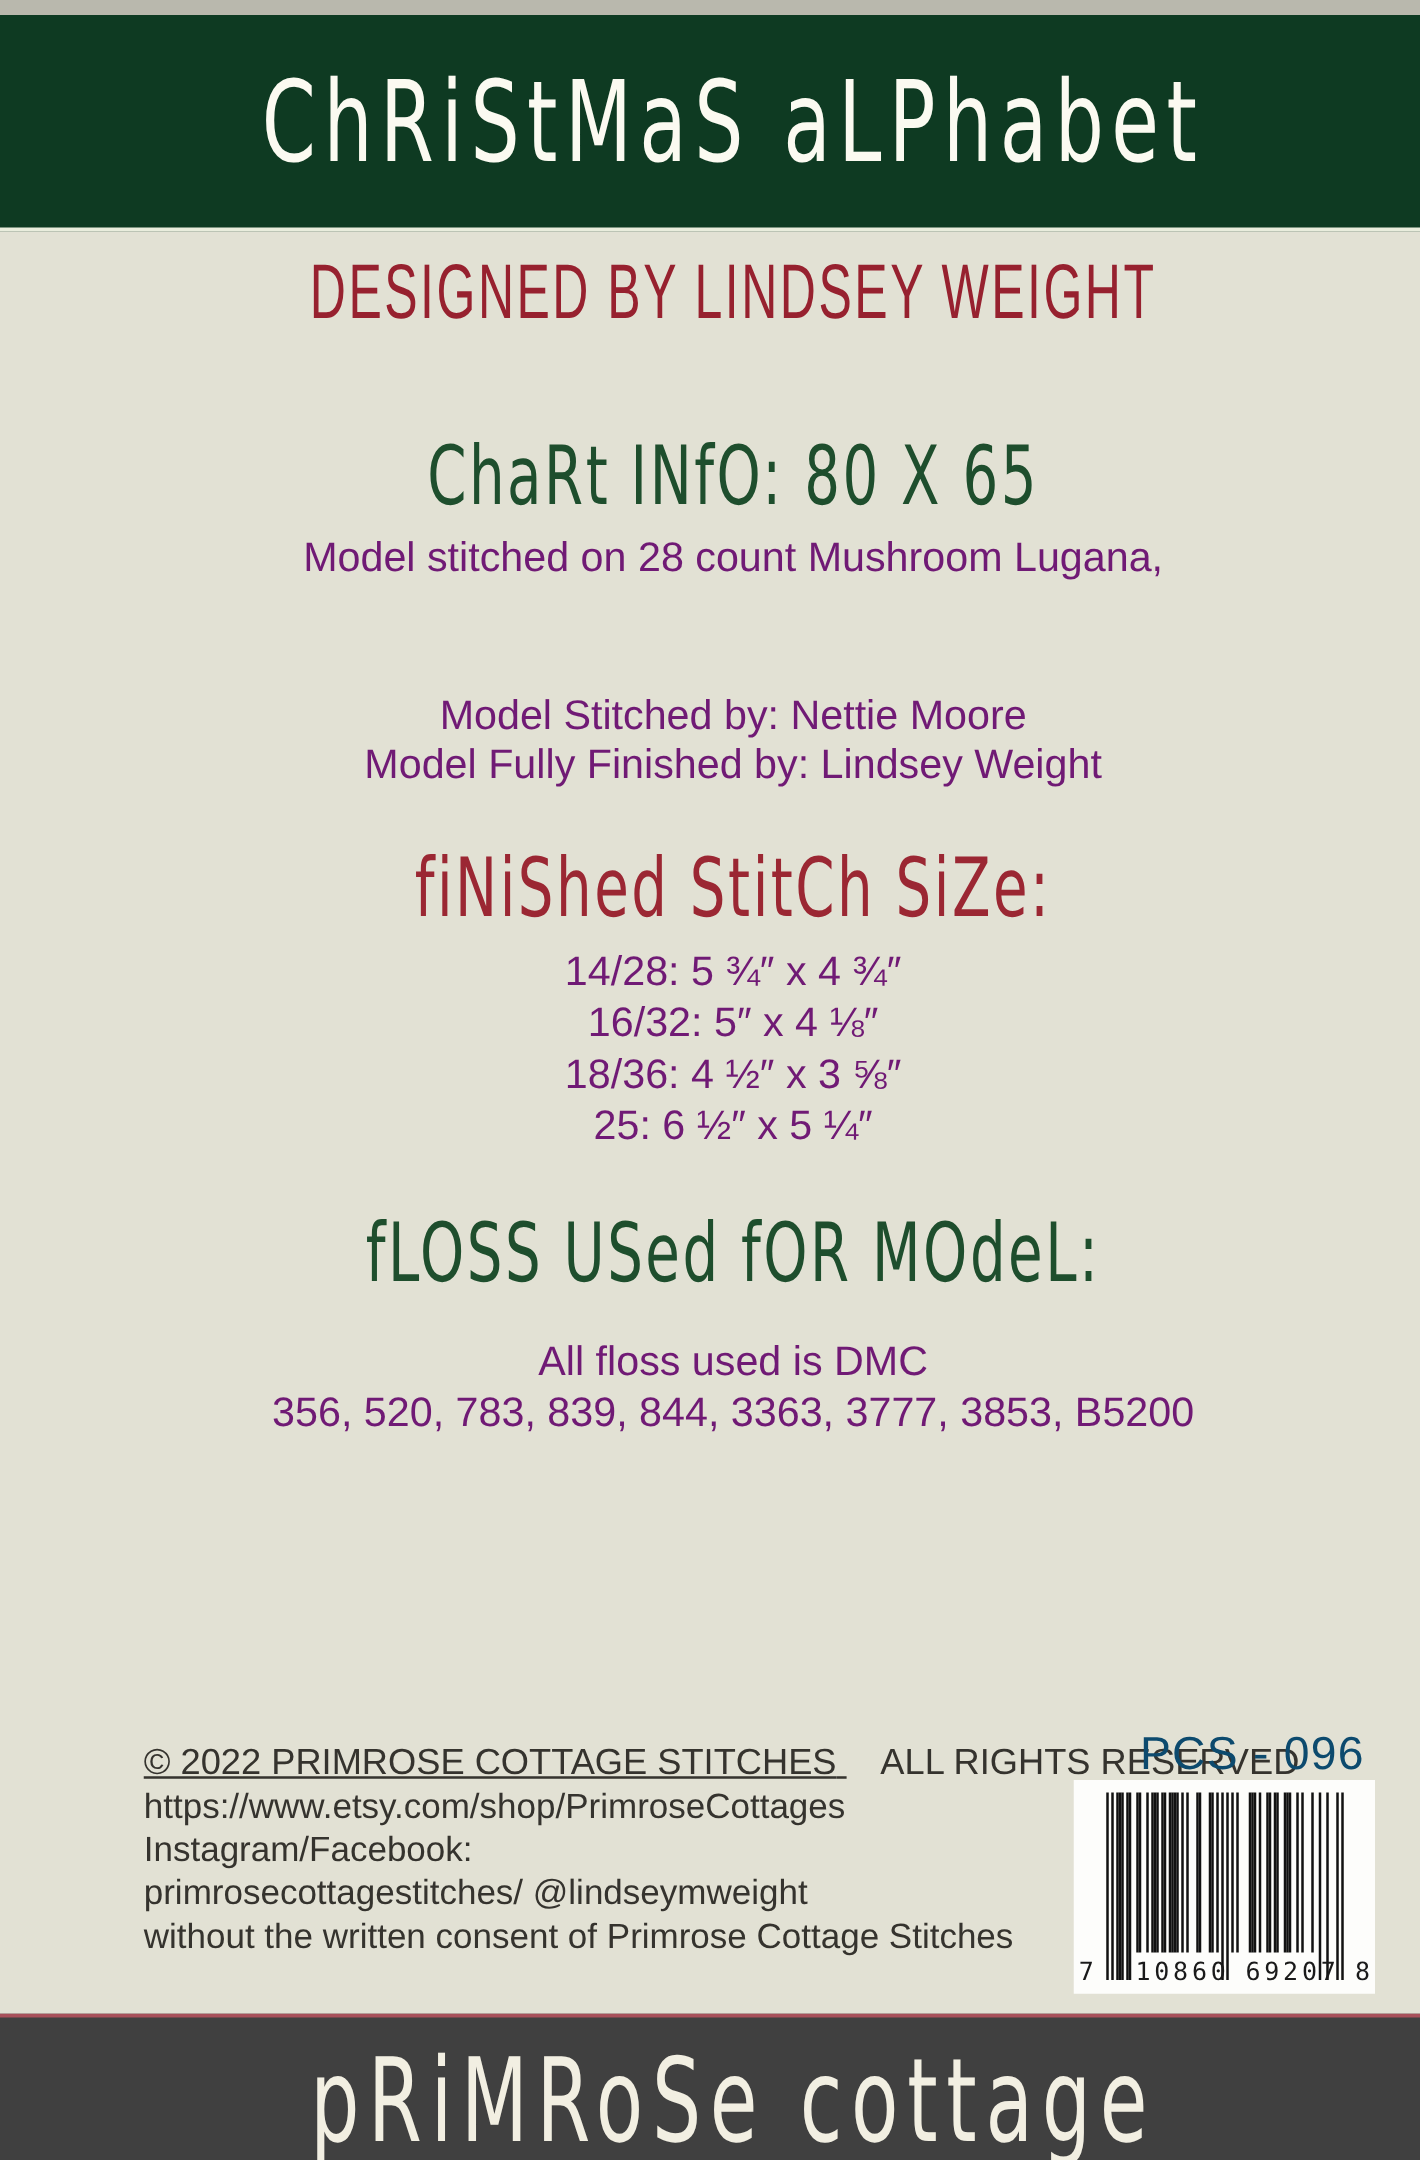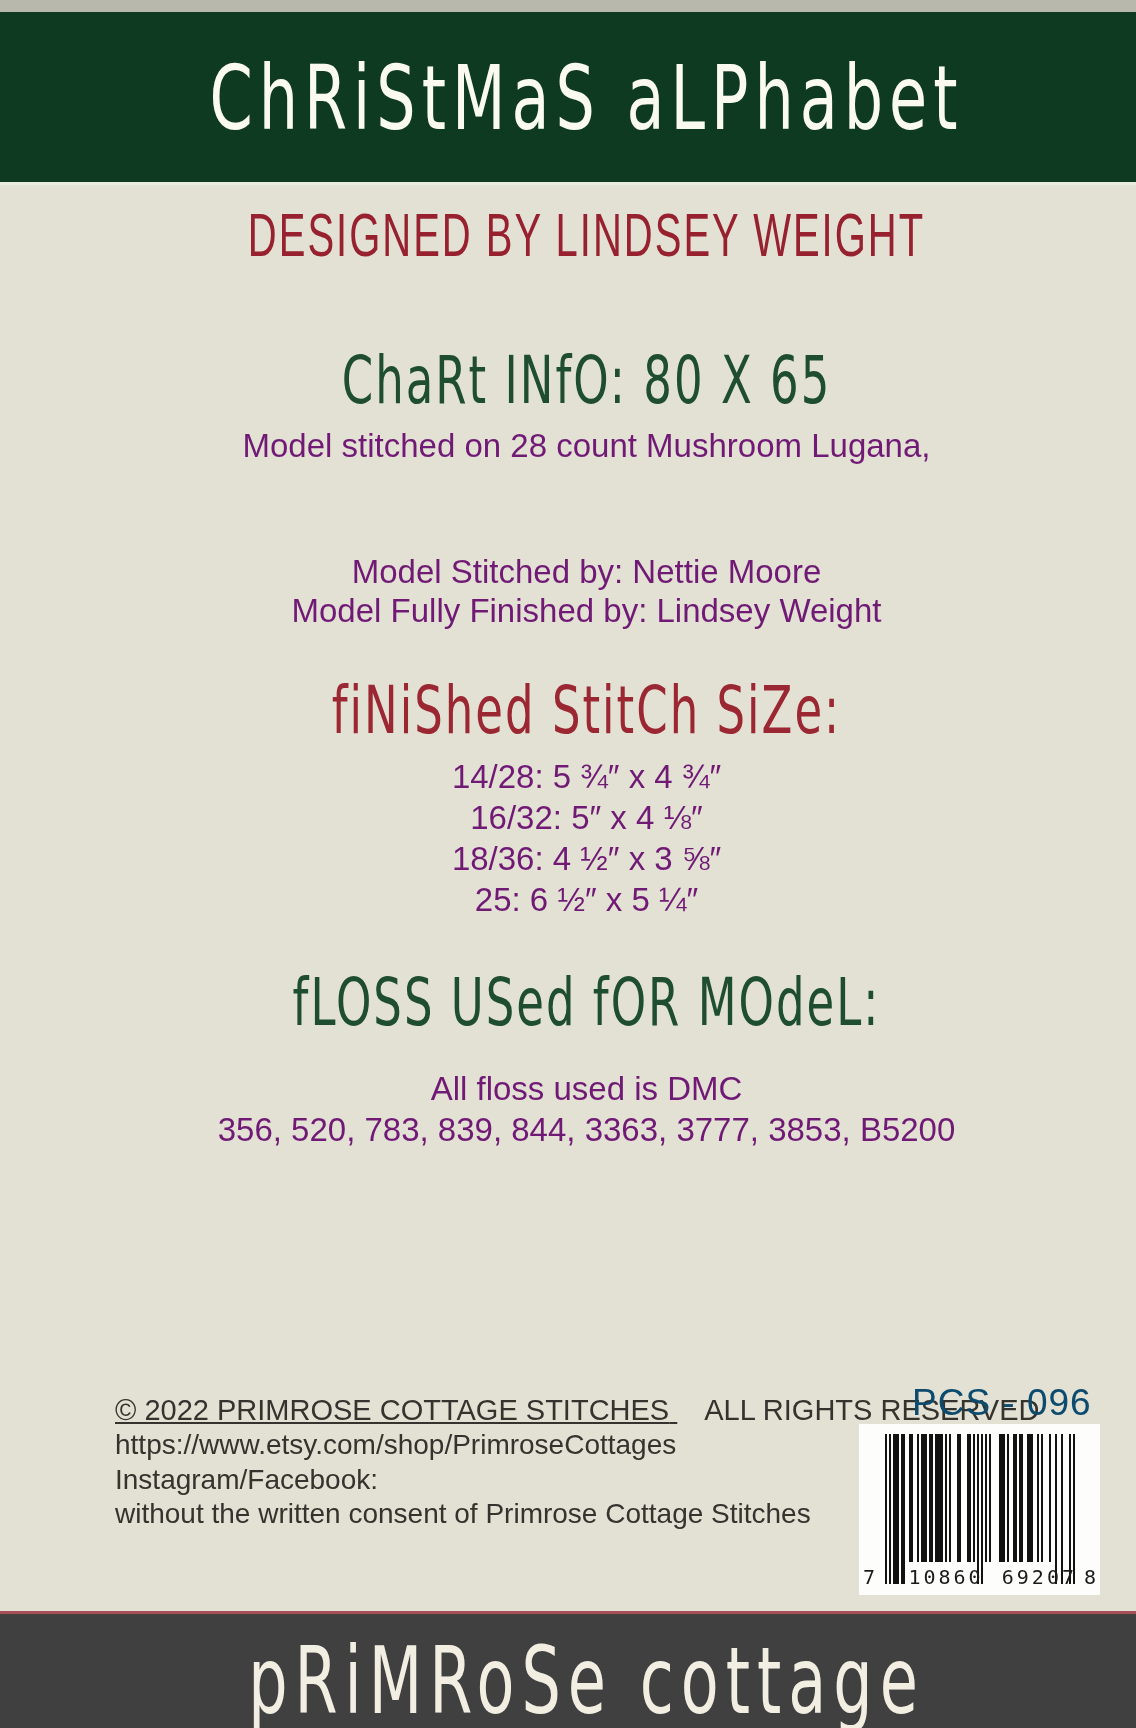--- a/index.html
+++ b/index.html
@@ -80,21 +80,21 @@
   .bc-bars .m{width:2px;height:128px;}
   .bc-bars .m.on{background:#121212;}
   .bc-bars .m.tall{height:150px;}
   .bc-digit,.bc-group{
     position:absolute;bottom:6px;
     color:#1a1a1a;font-size:20px;
     font-family:"DejaVu Sans Mono",monospace;
   }
   .bc-d-left{left:4px;}
   .bc-g1{left:44px;width:86px;text-align:center;letter-spacing:3px;}
-  .bc-g2{left:132px;width:86px;text-align:right;letter-spacing:3px;}
+  .bc-g2{left:132px;width:86px;text-align:center;letter-spacing:3px;}
   .bc-d-right{right:4px;}
   
   .band-bottom{
     position:absolute;left:0;bottom:0;width:100%;height:126px;
     background:#404040;
     border-top:3px solid #a8505a;
     overflow:hidden;
   }
   .brand{
     margin-top:12px;text-align:center;color:#f2efe2;
@@ -143,20 +143,21 @@
     </div>
   </section>
 
   <section class="legal">
     <div class="row1">
       <span>© 2022 PRIMROSE COTTAGE STITCHES</span>
       <span class="rights">ALL RIGHTS RESERVED</span>
     </div>
     <div>https://www.etsy.com/shop/PrimroseCottages</div>
     <div>Instagram/Facebook:</div>
+    <div>primrosecottagestitches/ @lindseymweight</div>
     <div>without the written consent of Primrose Cottage Stitches</div>
   </section>
 
   <div class="sku">PCS - 096</div>
 
   <div class="barcode">
     <div class="bc-bars">
         <div class="m on tall"></div>
         <div class="m tall"></div>
         <div class="m on tall"></div>

